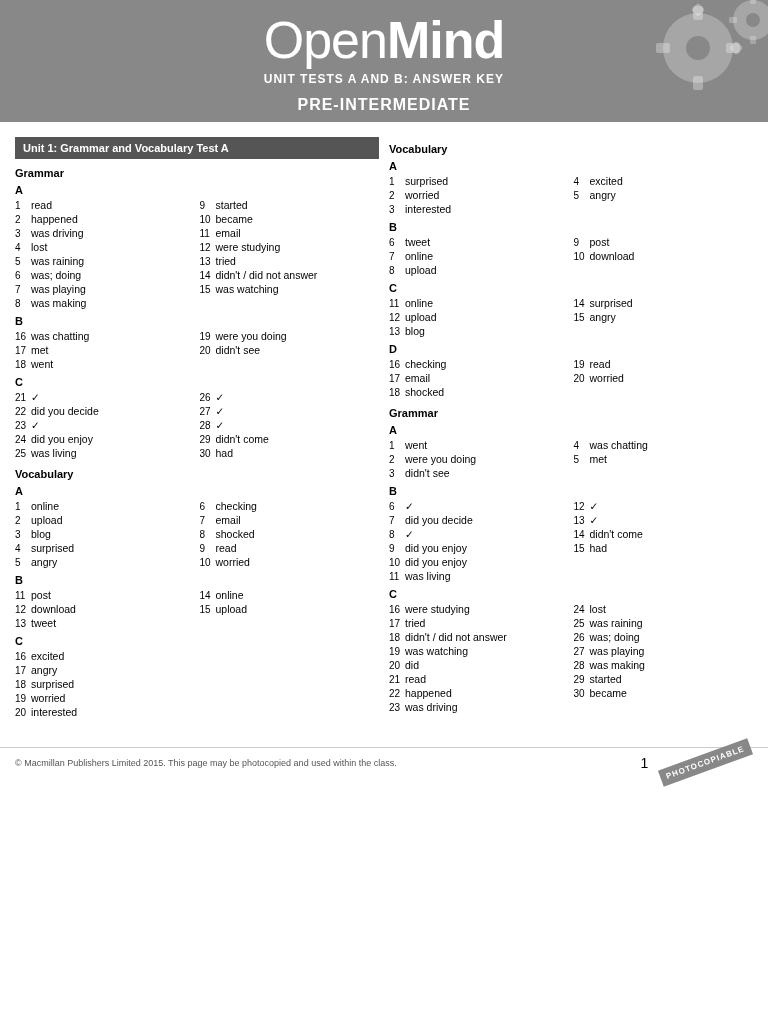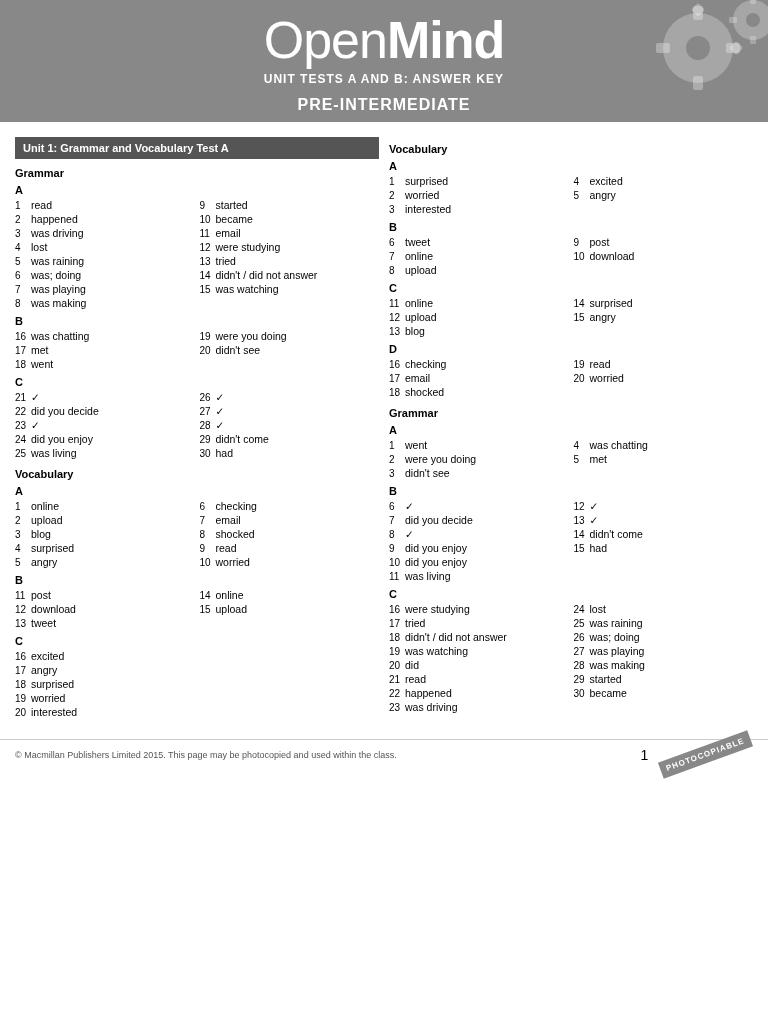--- a/index.html
+++ b/index.html
@@ -121,20 +121,21 @@
 
     
     .footer {
       border-top: 1px solid #ccc;
       padding: 6px 15px;
       display: flex;
       justify-content: space-between;
       align-items: center;
       font-size: 9px;
       color: #555;
+      margin-top: 8px;
     }
     .footer-copyright {}
     .footer-page { font-size: 14px; color: #000; font-weight: 400; }
 
     .photocopiable-stamp {
       background: #888;
       color: #fff;
       font-size: 8px;
       font-weight: 700;
       padding: 4px 6px;

